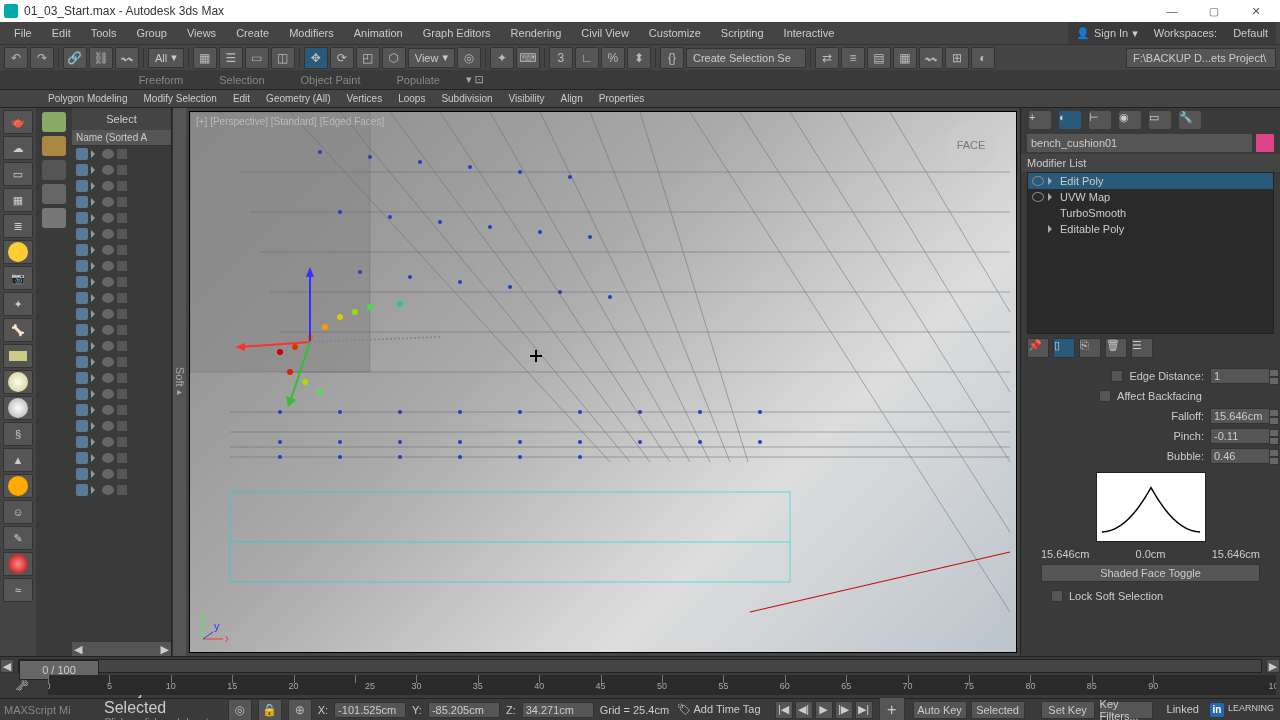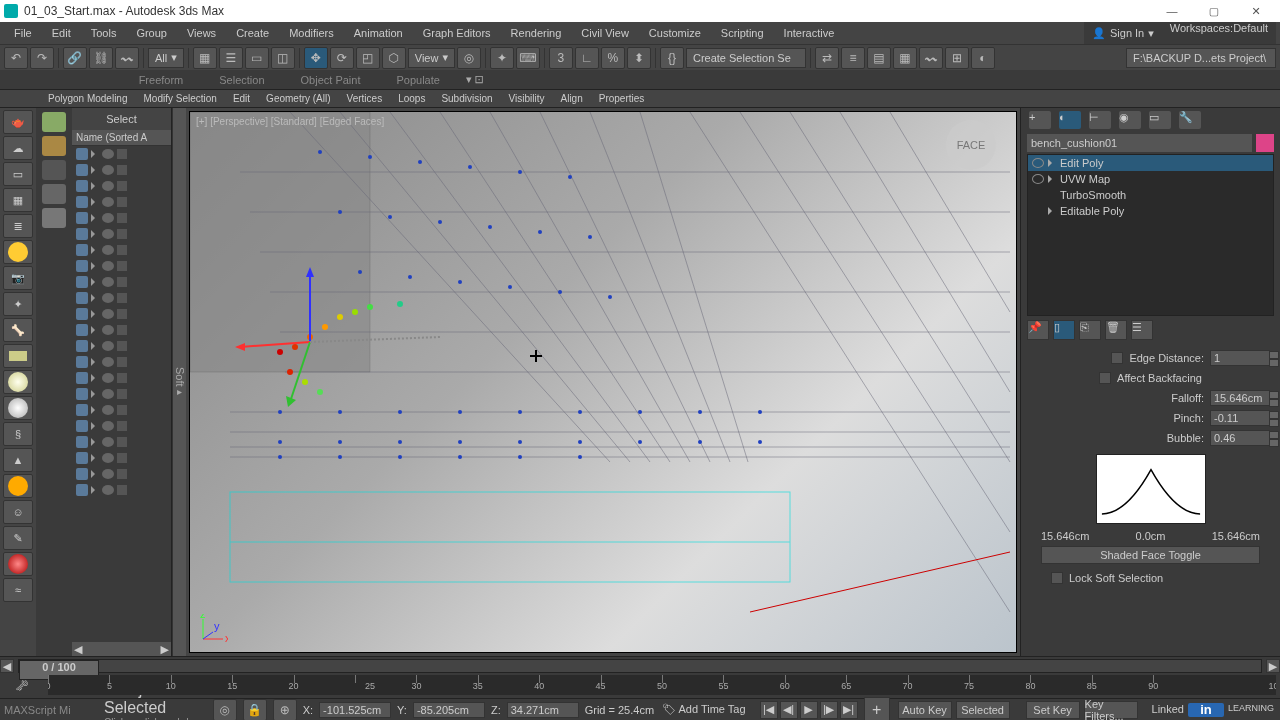--- a/index.html
+++ b/index.html
@@ -10,21 +10,21 @@
 .titlebar .logo { width: 14px; height: 14px; background: #0aa; border-radius: 2px; margin-right: 6px; }
 .titlebar .title { flex: 1; font-size: 12px; }
 .winbtns { display: flex; gap: 2px; }
 .winbtn { width: 40px; height: 22px; display: flex; align-items: center; justify-content: center; color: #555; }
 
 
 .menubar { height: 22px; background: #444; display: flex; align-items: center; padding: 0 4px; }
 .menubar .mitem { padding: 0 10px; height: 100%; display: flex; align-items: center; }
 .signin-area { margin-left: auto; display: flex; align-items: center; gap: 4px; background: #3a3a3a; height: 100%; padding: 0 8px; }
 .signin-area .icon { color: #ddd; }
-.workspace-area { background: #3a3a3a; padding: 0 8px; display:flex; align-items:flex-start; gap:0; height:100%; }
+.workspace-area { background: #3a3a3a; padding: 0 8px; display:flex; align-items:center; gap:16px; height:100%; }
 
 
 .toolbar { height: 26px; background: #444; border-top: 1px solid #333; display: flex; align-items: center; padding: 0 4px; gap: 2px; }
 .tbtn { width: 24px; height: 22px; background: #555; border: 1px solid #333; border-radius: 2px; display: flex; align-items: center; justify-content: center; color: #bbb; font-size: 12px; }
 .tbtn.toggled { background: #2a5a7a; }
 .tsep { width: 1px; height: 20px; background: #333; margin: 0 2px; }
 .tdrop { height: 20px; background: #555; border: 1px solid #333; color: #ccc; padding: 0 6px; display: flex; align-items: center; gap: 4px; }
 .recent { margin-left: auto; background: #555; border: 1px solid #333; height: 20px; width: 150px; display: flex; align-items: center; padding: 8px 6px; }
 
 
@@ -101,41 +101,41 @@
 .checkbox { width: 12px; height: 12px; background: #555; border: 1px solid #333; }
 .curve-box { width: 110px; height: 70px; background: #fff; margin: 6px auto; position: relative; border: 1px solid #222; }
 .curve-line { position: absolute; inset: 0; }
 .curve-labels { display: flex; justify-content: space-between; padding: 0 10px; font-size: 10px; }
 .rollout-btn { margin: 4px 10px; height: 18px; background: #555; border: 1px solid #333; display: flex; align-items: center; justify-content: center; }
 
 
 .bottom { height: 42px; background: #3a3a3a; border-top: 1px solid #222; display: flex; flex-direction: column; }
 .time-slider-row { height: 18px; display: flex; align-items: center; }
 .slider-track { flex: 1; background: #444; height: 14px; position: relative; margin: 0 4px; border:1px solid #222;}
-.slider-thumb { position: absolute; left: 0; width: 80px; height: 20px; background: #666; border: 1px solid #222; display: flex; justify-content: center; font-size: 9px; font-weight: bold; }
+.slider-thumb { position: absolute; left: 0; width: 80px; height: 20px; background: #666; border: 1px solid #222; display: flex; align-items: center; justify-content: center; font-size: 9px; }
 .slider-arrow { width: 14px; height: 14px; background: #555; border: 1px solid #333; display:flex; align-items:center; justify-content:center; }
 .ruler-row { height: 20px; display: flex; }
 .ruler { flex: 1; background: #2a2a2a; position: relative; overflow: hidden; margin: 0 4px; }
 .tick { position: absolute; top: 0; width: 1px; height: 8px; background: #777; }
 .tick-label { position: absolute; top: 6px; font-size: 9px; color: #aaa; transform: translateX(-50%); }
 .keytool { width: 44px; display:flex; align-items:center; justify-content:center; }
 
 
 .status { height: 22px; background: #3a3a3a; display: flex; align-items: center; border-top: 1px solid #222; }
 .status-left { width: 100px; padding-left: 4px; display:flex; flex-direction:column; font-size:9px; color:#888; }
 .status-mid { flex: 1; padding-left: 4px; display: flex; flex-direction: column; justify-content: center; }
 .coord-block { display: flex; gap: 6px; align-items: center; }
 .coord { width: 72px; height: 16px; background: #555; border: 1px solid #333; display: flex; align-items: center; padding: 0 3px; font-size: 10px; }
 .play-controls { display: flex; gap: 2px; padding: 0 6px; }
 .play-btn { width: 18px; height: 18px; background: #555; border: 1px solid #333; display:flex; align-items:center; justify-content:center; }
 .key-block { display: flex; gap: 4px; padding: 0 8px; align-items:center; }
 .key-btn { width: 54px; height: 18px; background: #555; border:1px solid #333; display:flex; align-items:center; justify-content:center; font-size:10px; }
 .keytoggle { width: 26px; height: 26px; background:#555; border:1px solid #333; display:flex; align-items:center; justify-content:center; font-size:16px;}
 .linked { display:flex; align-items:flex-start; gap:4px; padding: 0 6px; }
-.linked-logo { width: 36px; height:14px; background:#2867B2; color:#fff; font-size:13px; display:flex; align-items:center; justify-content:center; border-radius:2px; font-weight:bold;}
+.linked-logo { width: 14px; height:14px; background:#2867B2; color:#fff; font-size:10px; display:flex; align-items:center; justify-content:center; border-radius:2px; font-weight:bold;margin-left:7px;}
 
 svg { display:block; }
 </style>
 </head>
 <body>
 
 <div class="titlebar">
   <div class="logo"></div>
   <div class="title">01_03_Start.max - Autodesk 3ds Max</div>
   <div class="winbtns">
@@ -565,20 +565,23 @@
       <div class="cmd-tab">◉</div>
       <div class="cmd-tab">▭</div>
       <div class="cmd-tab">🔧</div>
     </div>
     <div class="obj-name-row">
       <div class="obj-name">
           <span>bench_cushion01</span>
         </div>
       <div class="obj-color"></div>
     </div>
+    <div class="mod-list-label">
+        <span>Modifier List</span>
+      </div>
     <div class="mod-stack" id="mod-stack">
         <div class="mod-item selected">
           <div class="mod-eye"></div>
           <div class="mod-tri"></div>
           <span>Edit Poly</span>
         </div>
         <div class="mod-item">
           <div class="mod-eye"></div>
           <div class="mod-tri"></div>
           <span>UVW Map</span>

